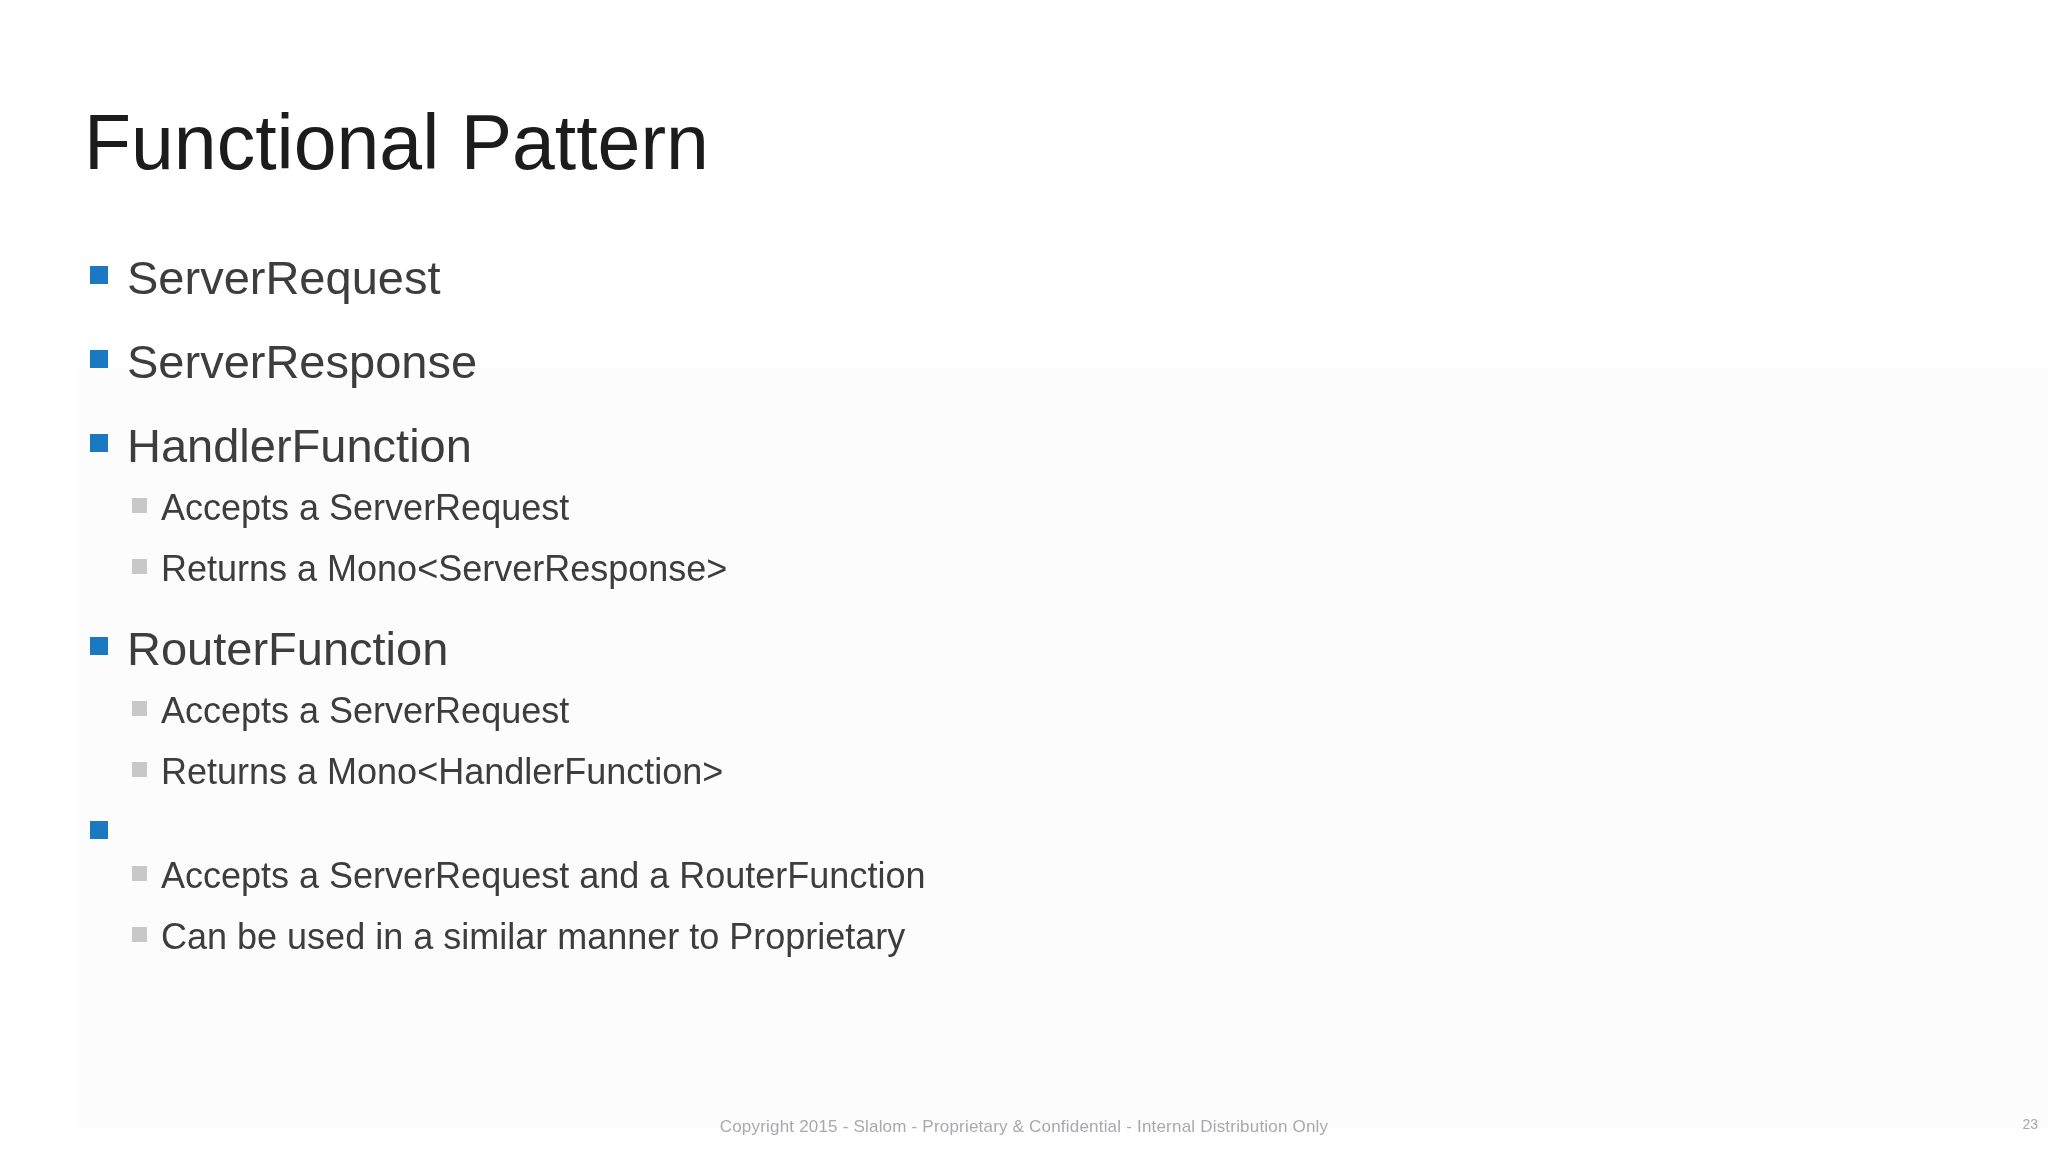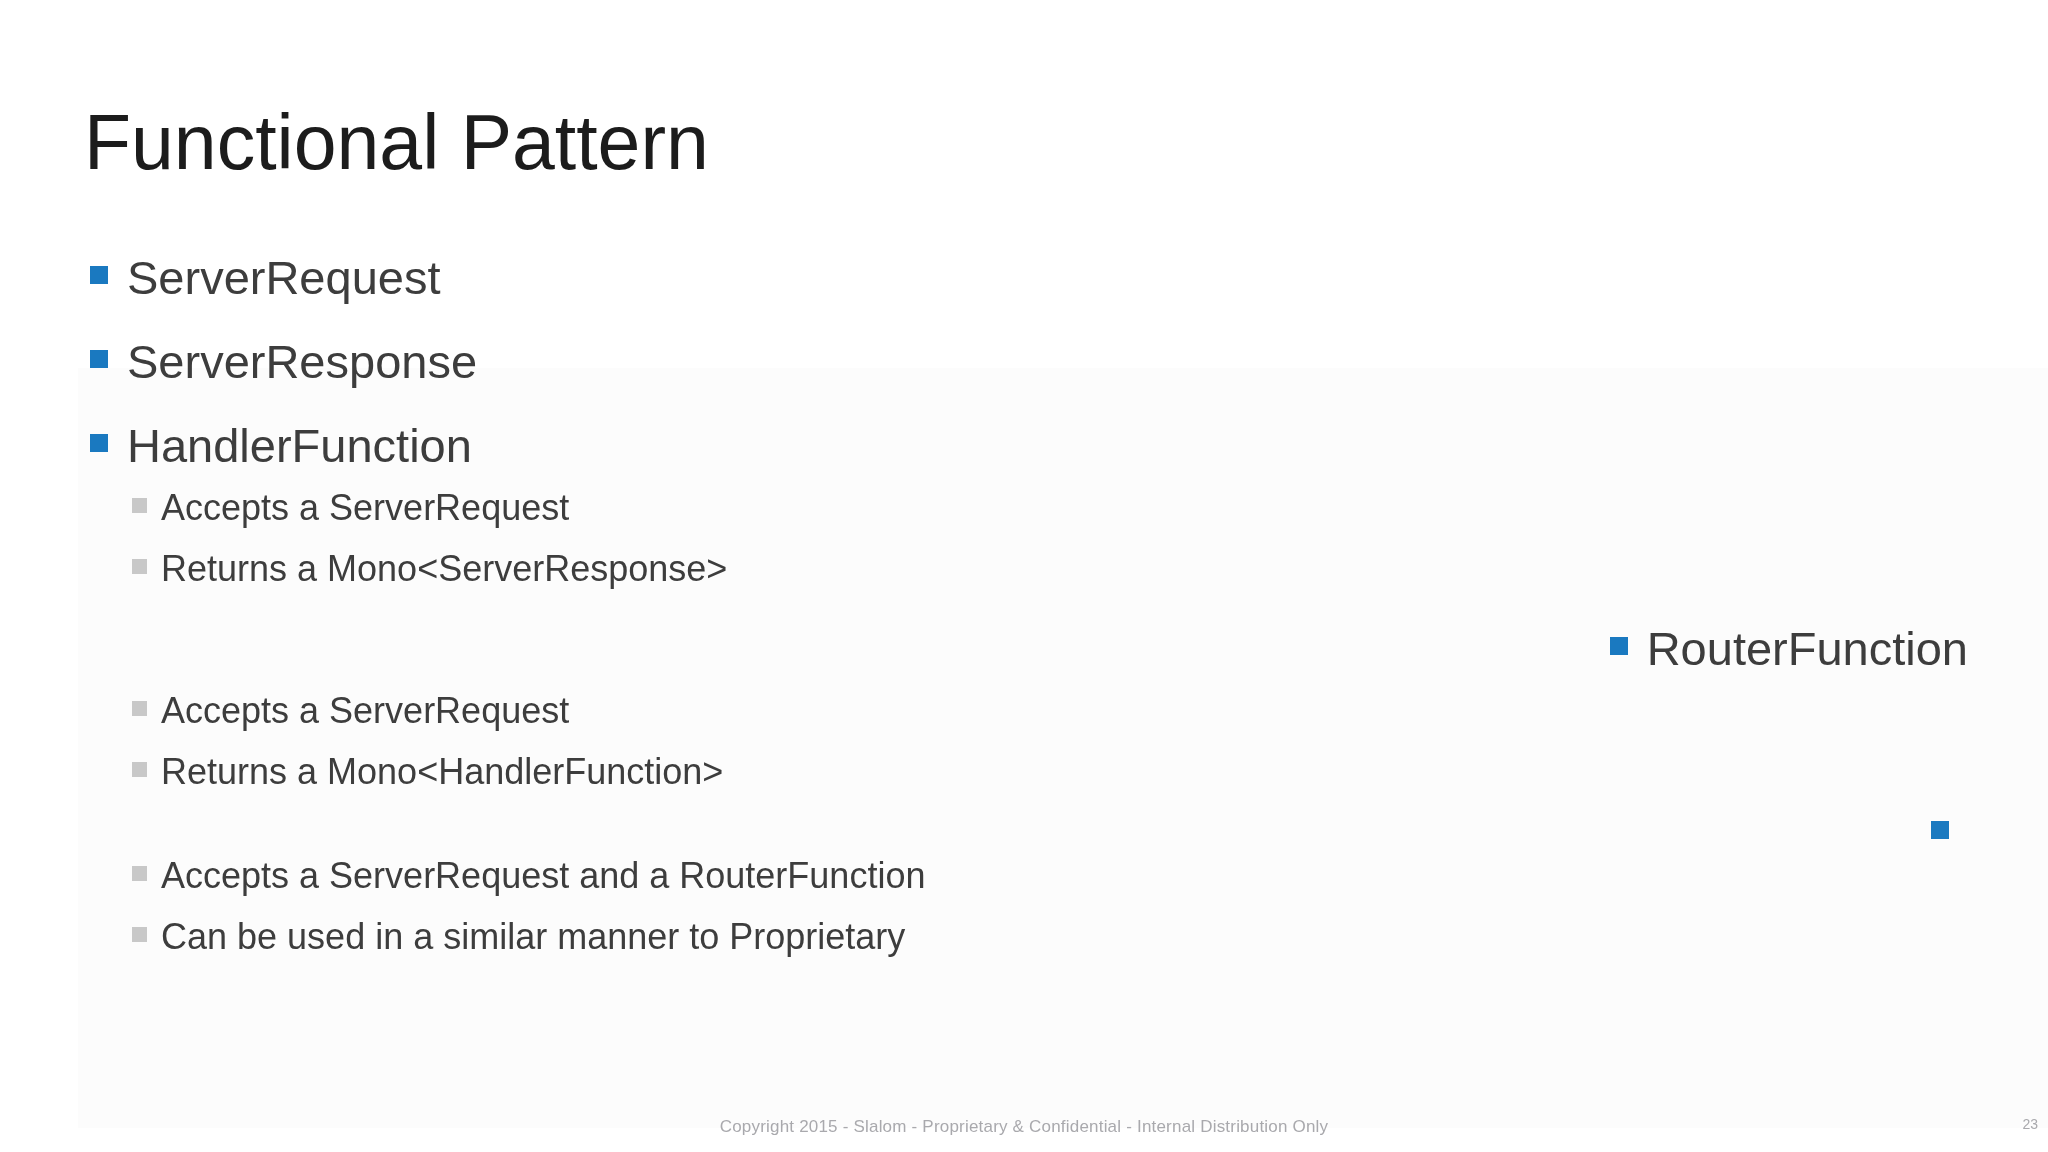--- a/index.html
+++ b/index.html
@@ -48,21 +48,21 @@
     align-items: center;
     white-space: nowrap;
   }
   li.l1 {
     font-size: 47px;
     line-height: 56px;
     color: var(--body_text, #3d3d3d);
     margin-top: 28px;
   }
   li.l1:first-child { margin-top: 4px; }
-  li.l2 + li.l1 { margin-top: 30px; justify-content: flex-end; }
+  li.l2 + li.l1 { margin-top: 30px; }
   li.l2 {
     font-size: 36px;
     line-height: 44px;
     color: var(--body_text, #3d3d3d);
     margin-top: 17px;
   }
   li.l1 + li.l2 { margin-top: 12px; }
   .sq1 {
     display: inline-block;
     width: 18px;

